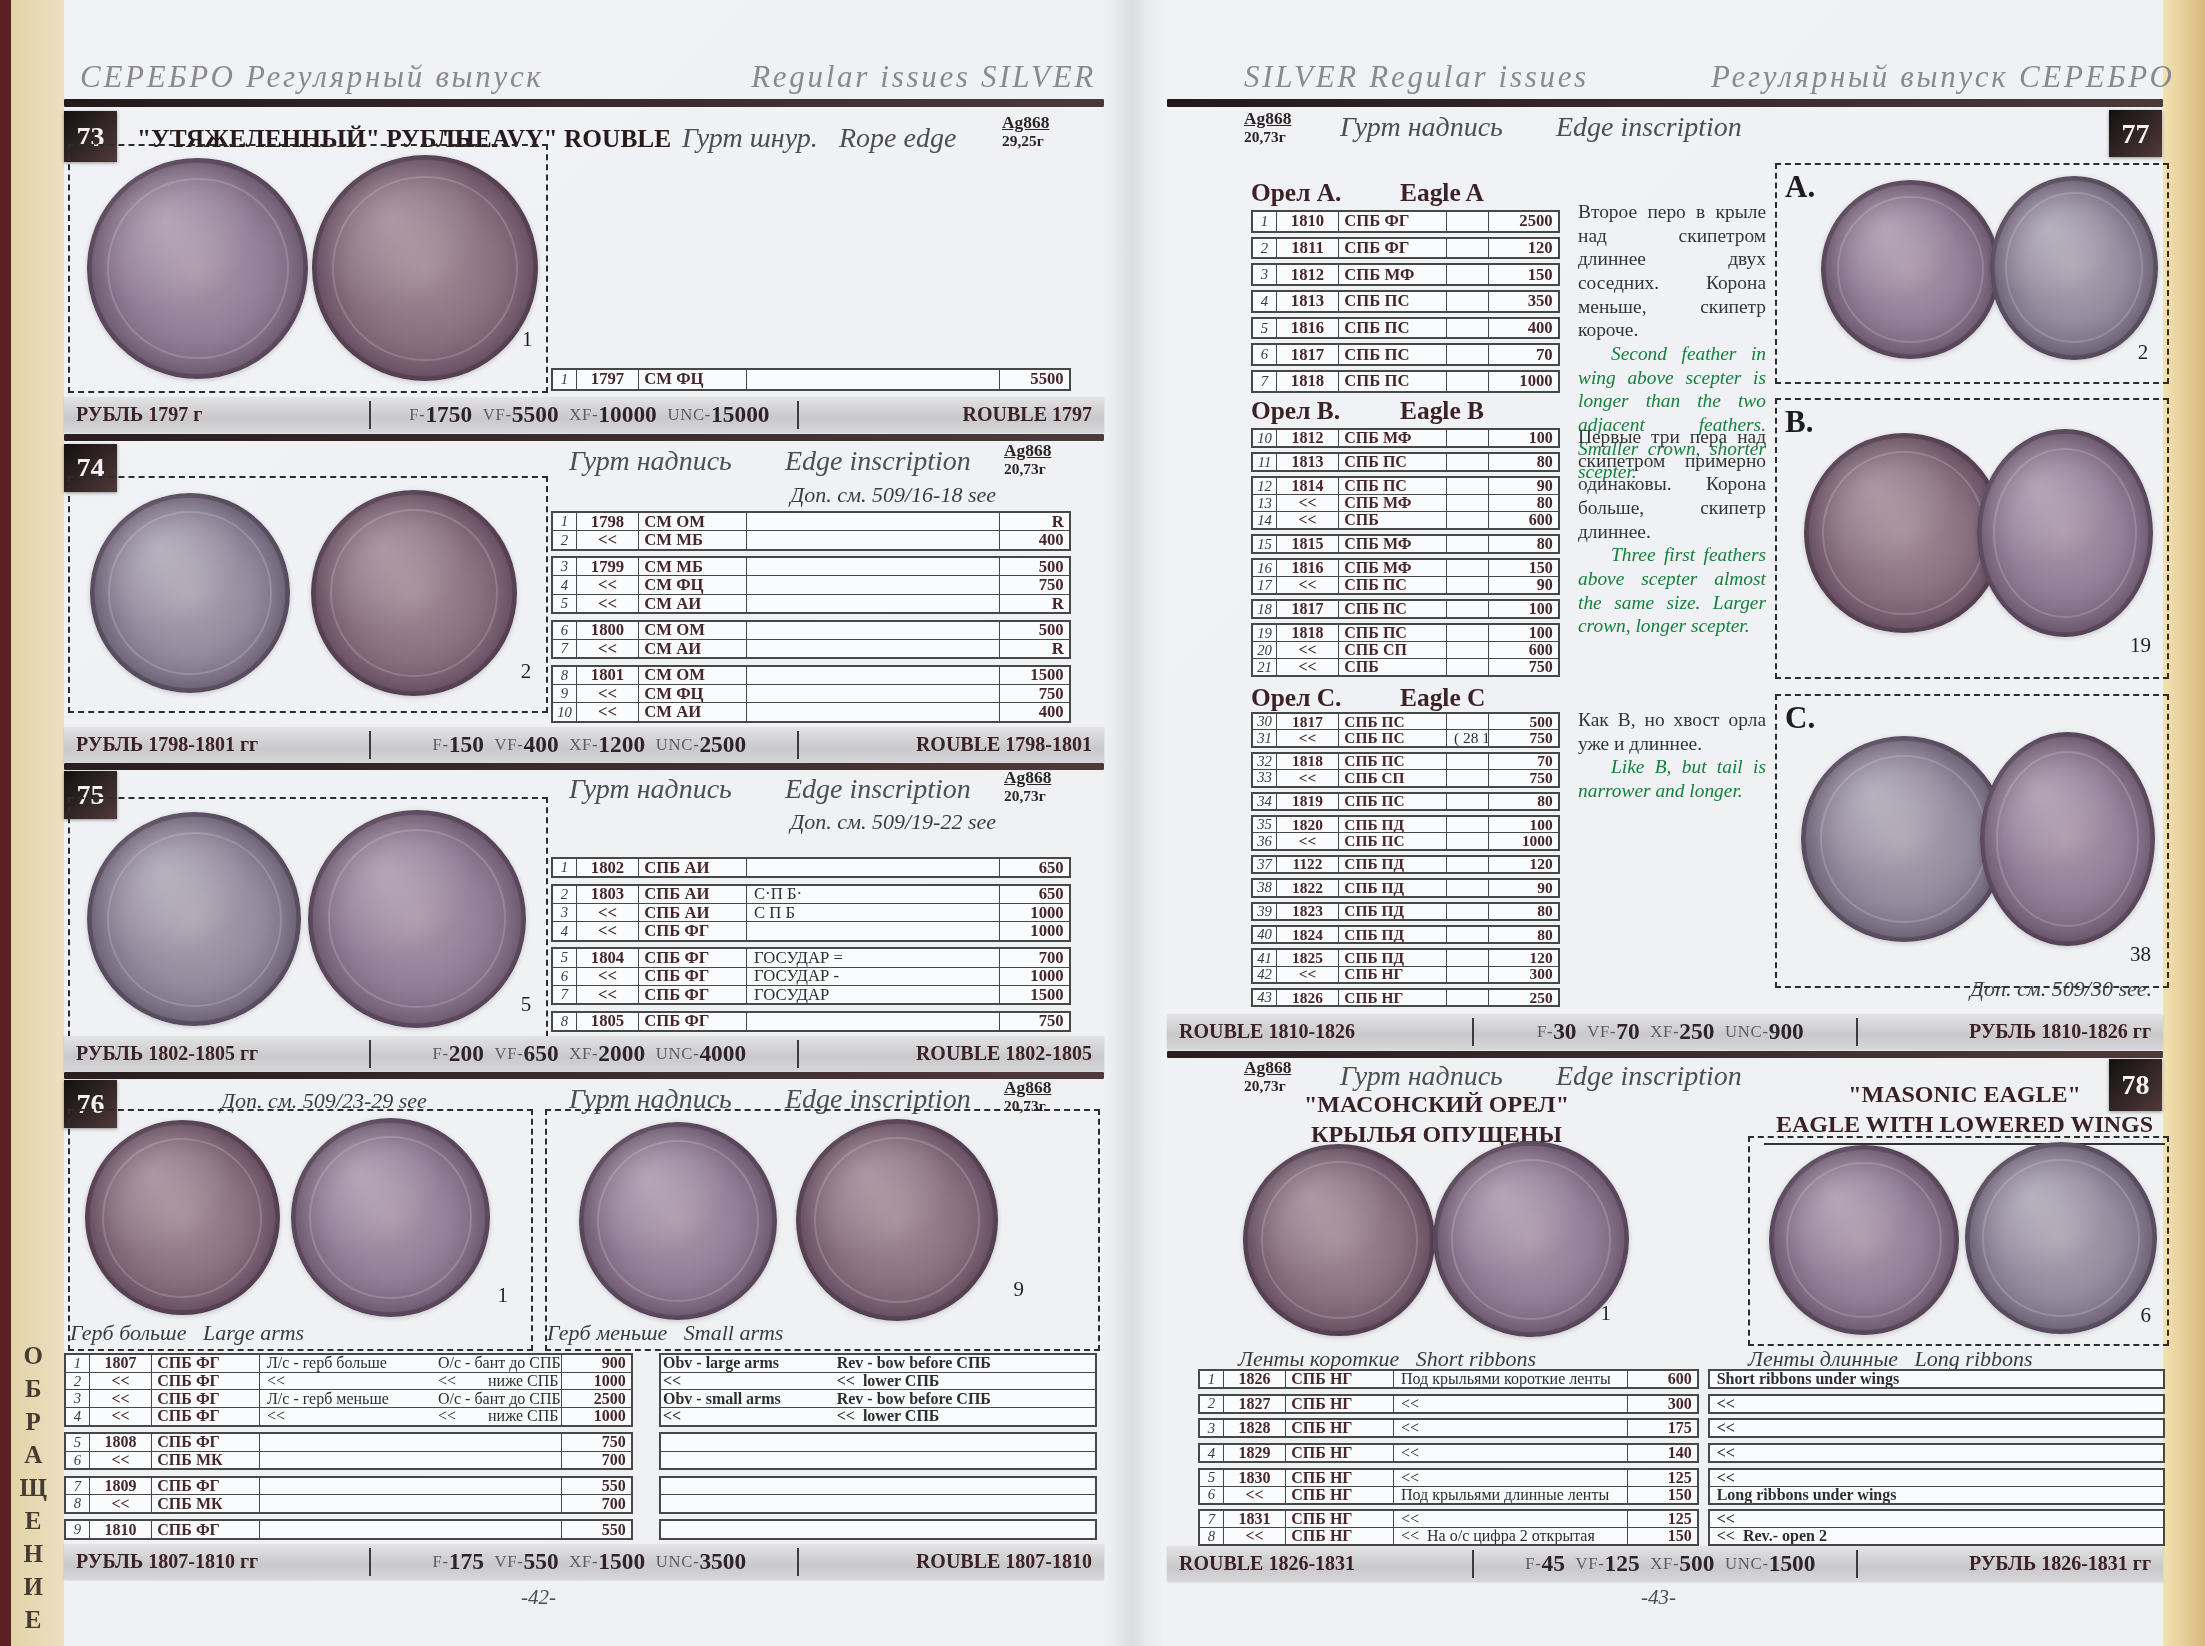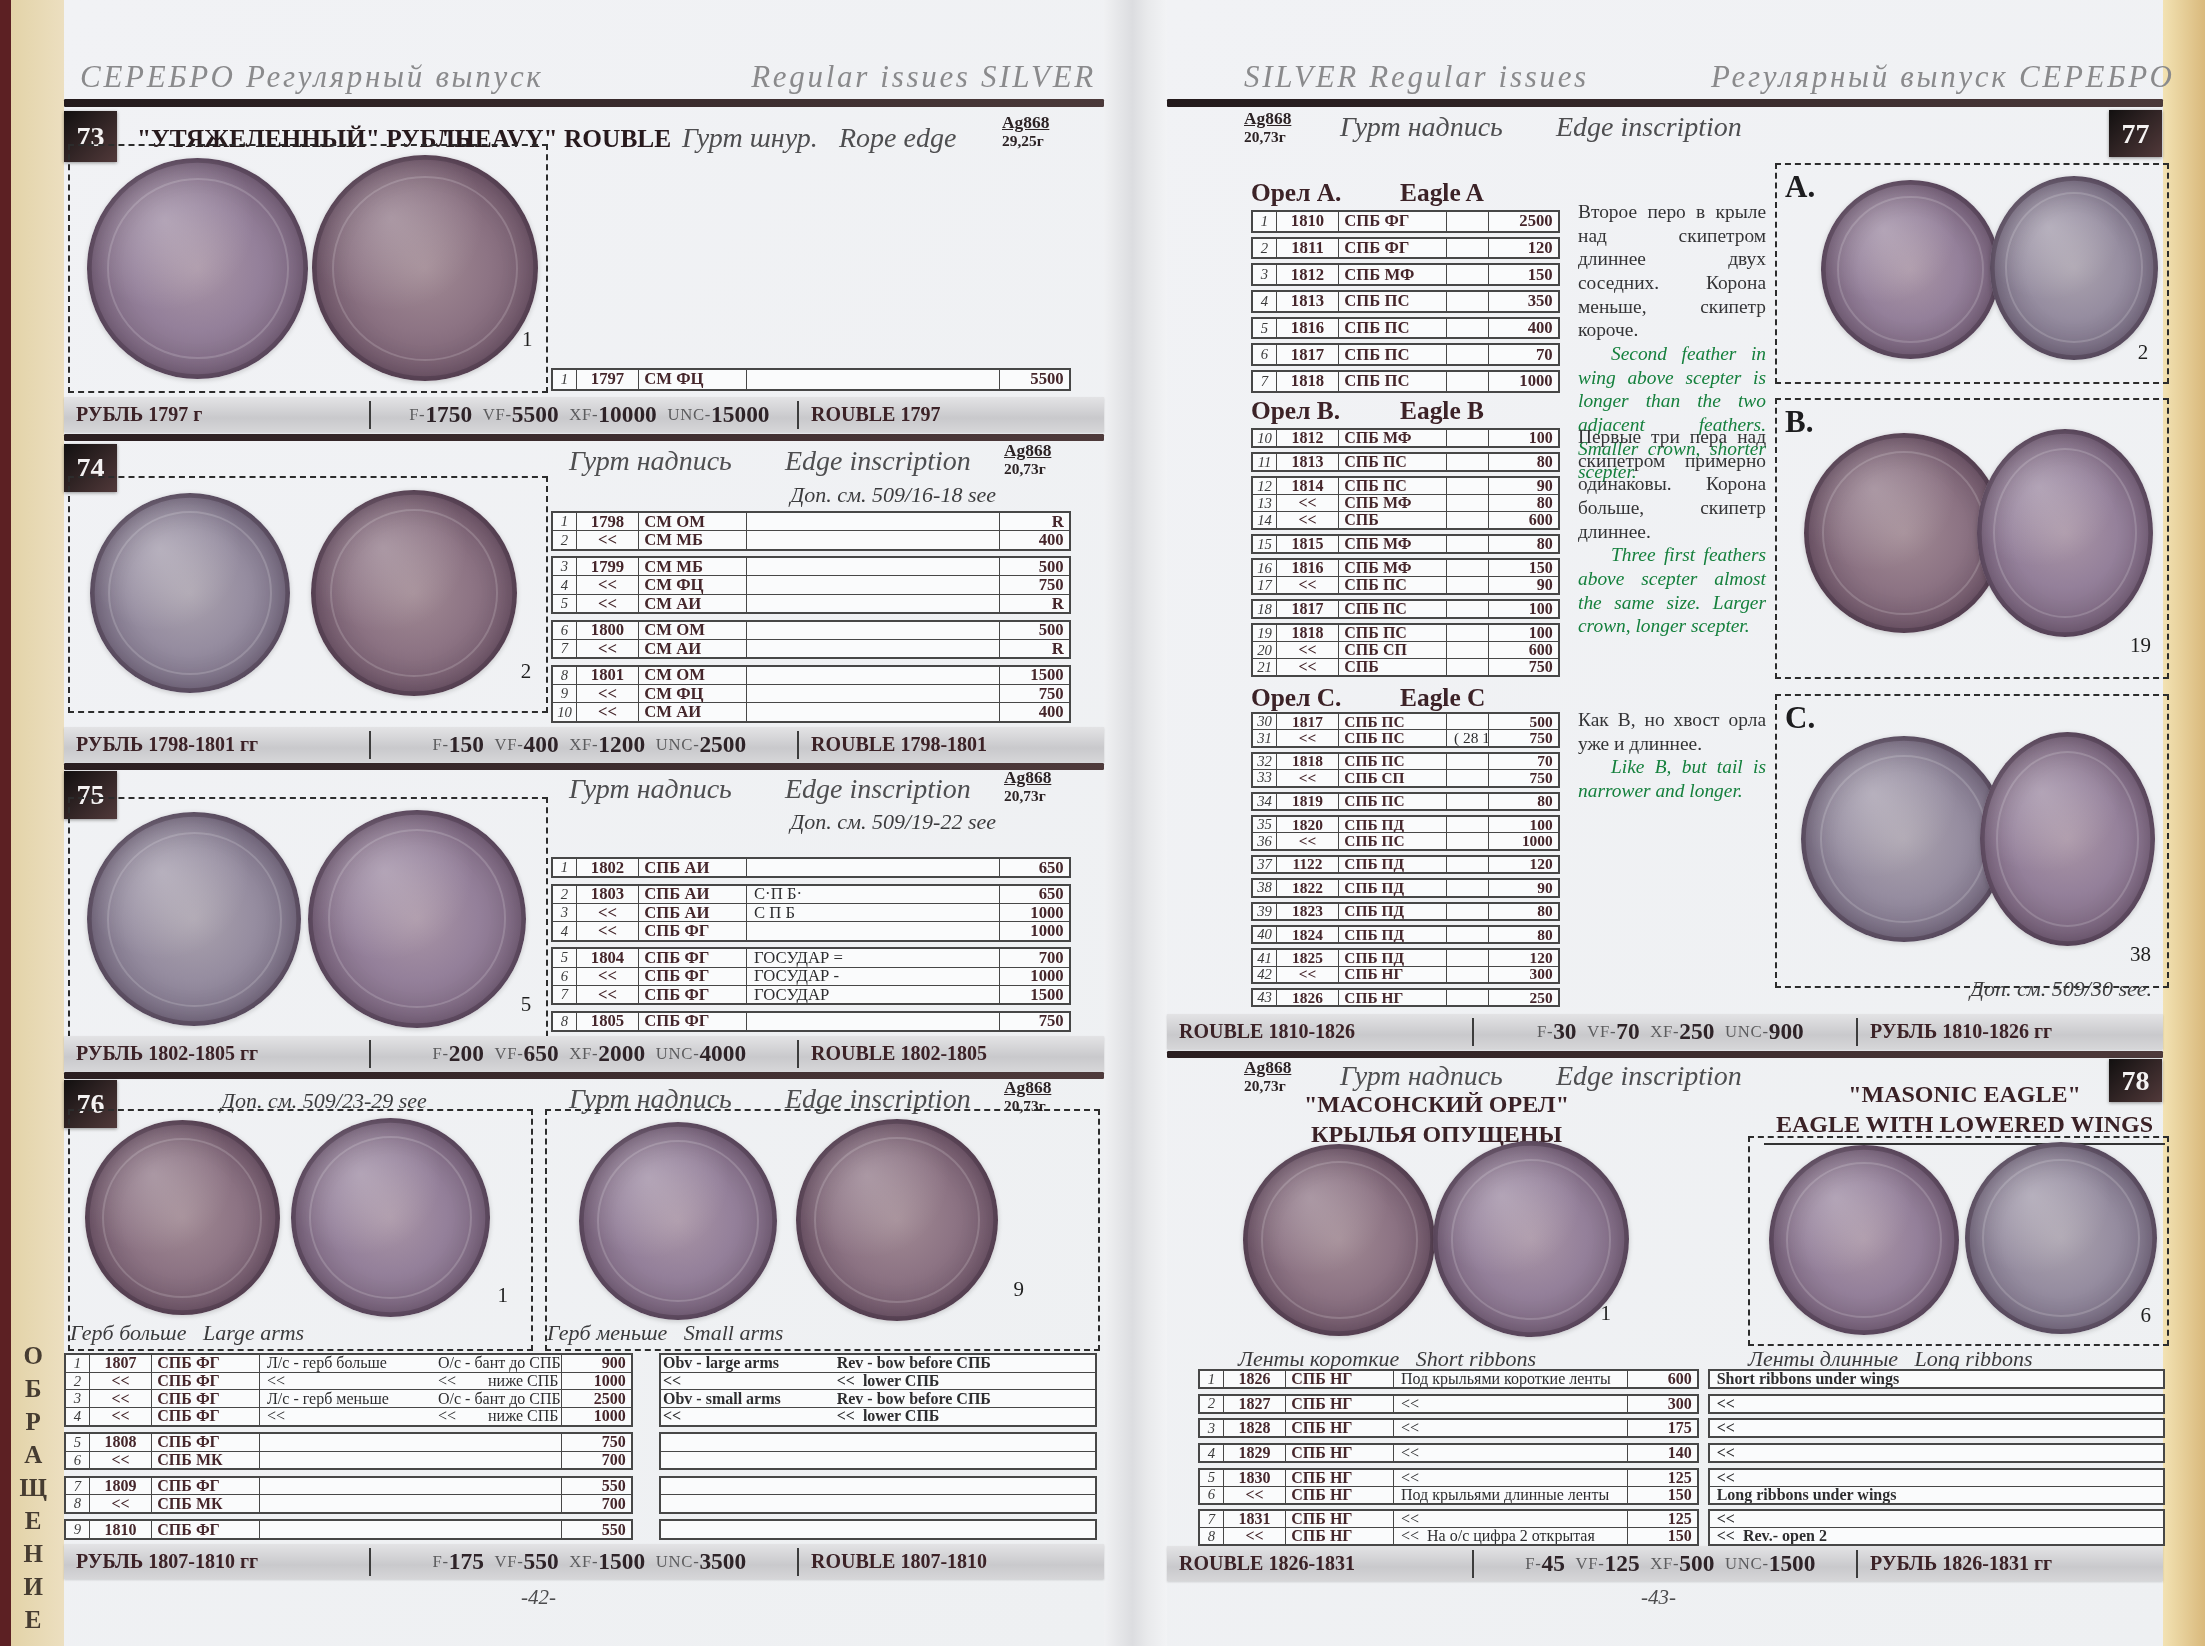--- a/index.html
+++ b/index.html
@@ -58,21 +58,21 @@
   .rows25 .trow{height:16.7px;font-size:16px;}
   .rows24 .trow{height:16px;font-size:16px;}
   .rows23 .trow{height:15.4px;font-size:15.4px;}
   .gap6 .tgroup{margin-bottom:4px;}
   .gap7 .tgroup{margin-bottom:4.7px;}
   
   .secfoot{display:flex;align-items:center;height:35px;
      background:linear-gradient(to bottom,#e3e3e5,#c9c9cc 60%,#d6d6d8);
      box-shadow:0 0.7px 2px rgba(0,0,0,.15);}
   .sf-side{flex:0 0 281px;font-size:20px;font-weight:bold;color:#3c2227;padding:0 12px;white-space:nowrap;}
-  .sf-r{text-align:left;}
+  .sf-r{text-align:right;}
   .sf-c{flex:1;text-align:center;border-left:2px solid #3c3c3c;border-right:2px solid #3c3c3c;
         height:28px;display:flex;align-items:center;justify-content:center;white-space:nowrap;}
   .sf-c .pl{font-size:16.7px;color:#5c5c5e;margin-left:10.7px;letter-spacing:0.7px;}
   .sf-c .pv{font-size:23.4px;color:#2e2328;}
   .divider{height:7.4px;background:linear-gradient(to right,#2a1e20,#4e3a3b);border-radius:1.3px;}
   
   .eaglehead{font-size:25.4px;font-weight:bold;color:#3c2227;white-space:nowrap;}
   .desc{font-size:19.4px;color:#343436;text-align:justify;line-height:1.22;font-family:Liberation Serif, serif;}
   .desc .en{font-style:italic;color:#15803d;margin-left:33px;}
   .bigtitle{font-size:24px;font-weight:bold;color:#3a2126;text-align:center;line-height:1.25;white-space:nowrap;}
@@ -460,21 +460,21 @@
   <span class="sf-side sf-r">РУБЛЬ 1810-1826  гг</span>
 </div>
 <div class="abs divider" style="left:1167px;top:1051px;width:996px"></div>
 
 <div class="abs agblock" style="left:1244px;top:1057px">
   <div class="ag">Ag868</div>
   <div class="wt">20,73г</div>
 </div>
 <div class="abs edgelab" style="left:1340px;top:1060px">Гурт надпись</div>
 <div class="abs edgelab" style="left:1556px;top:1060px">Edge inscription</div>
-<div class="abs numbox" style="left:2109px;top:1059px;height:43px">78</div>
+<div class="abs numbox" style="left:2109px;top:1059px;height:52px">78</div>
 <div class="abs bigtitle" style="left:1263px;top:1089px;width:347px">
   <div>"МАСОНСКИЙ ОРЕЛ"</div>
   <div>КРЫЛЬЯ ОПУЩЕНЫ</div>
 </div>
 <div class="abs bigtitle" style="left:1764px;top:1079px;width:401px;border-bottom:2px solid #333;padding-bottom:4px">
   <div>"MASONIC EAGLE"</div>
   <div>EAGLE WITH LOWERED WINGS</div>
 </div>
 <div class="abs" style="left:1238px;top:1136px;width:401px;height:207px">
   <div class="coin warm" style="left:5.3px;top:8px;width:192px;height:192px"></div>

